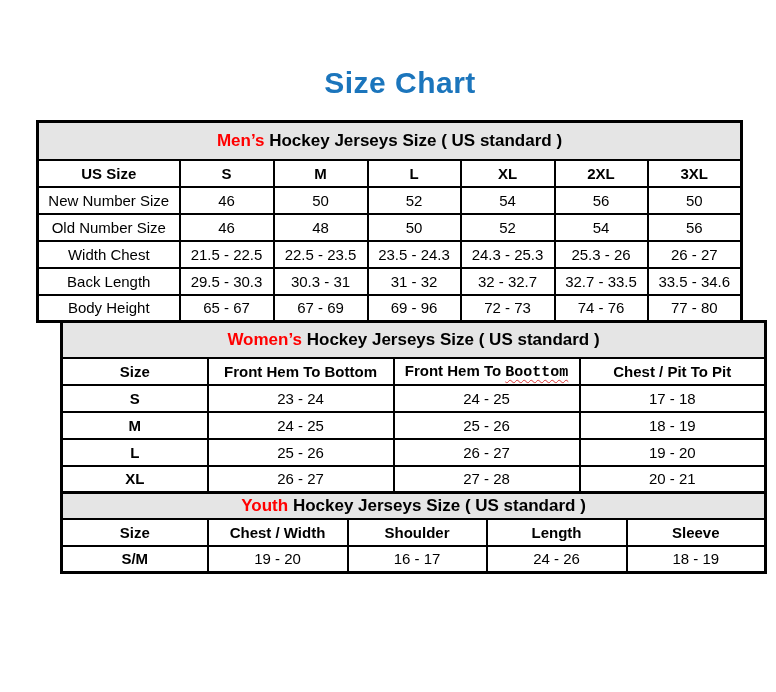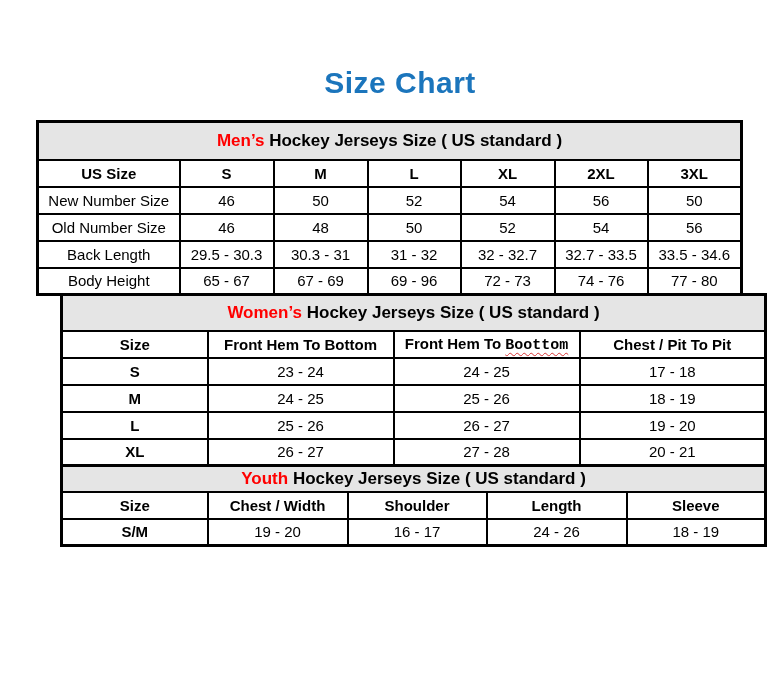--- a/index.html
+++ b/index.html
@@ -86,20 +86,29 @@
     <tr class="r">
       <td class="rowlabel">Old Number Size</td>
       <td>46</td>
       <td>48</td>
       <td>50</td>
       <td>52</td>
       <td>54</td>
       <td>56</td>
     </tr>
     <tr class="r">
+      <td class="rowlabel">Width Chest</td>
+      <td>21.5 - 22.5</td>
+      <td>22.5 - 23.5</td>
+      <td>23.5 - 24.3</td>
+      <td>24.3 - 25.3</td>
+      <td>25.3 - 26</td>
+      <td>26 - 27</td>
+    </tr>
+    <tr class="r">
       <td class="rowlabel">Back Length</td>
       <td>29.5 - 30.3</td>
       <td>30.3 - 31</td>
       <td>31 - 32</td>
       <td>32 - 32.7</td>
       <td>32.7 - 33.5</td>
       <td>33.5 - 34.6</td>
     </tr>
     <tr class="r">
       <td class="rowlabel">Body Height</td>

